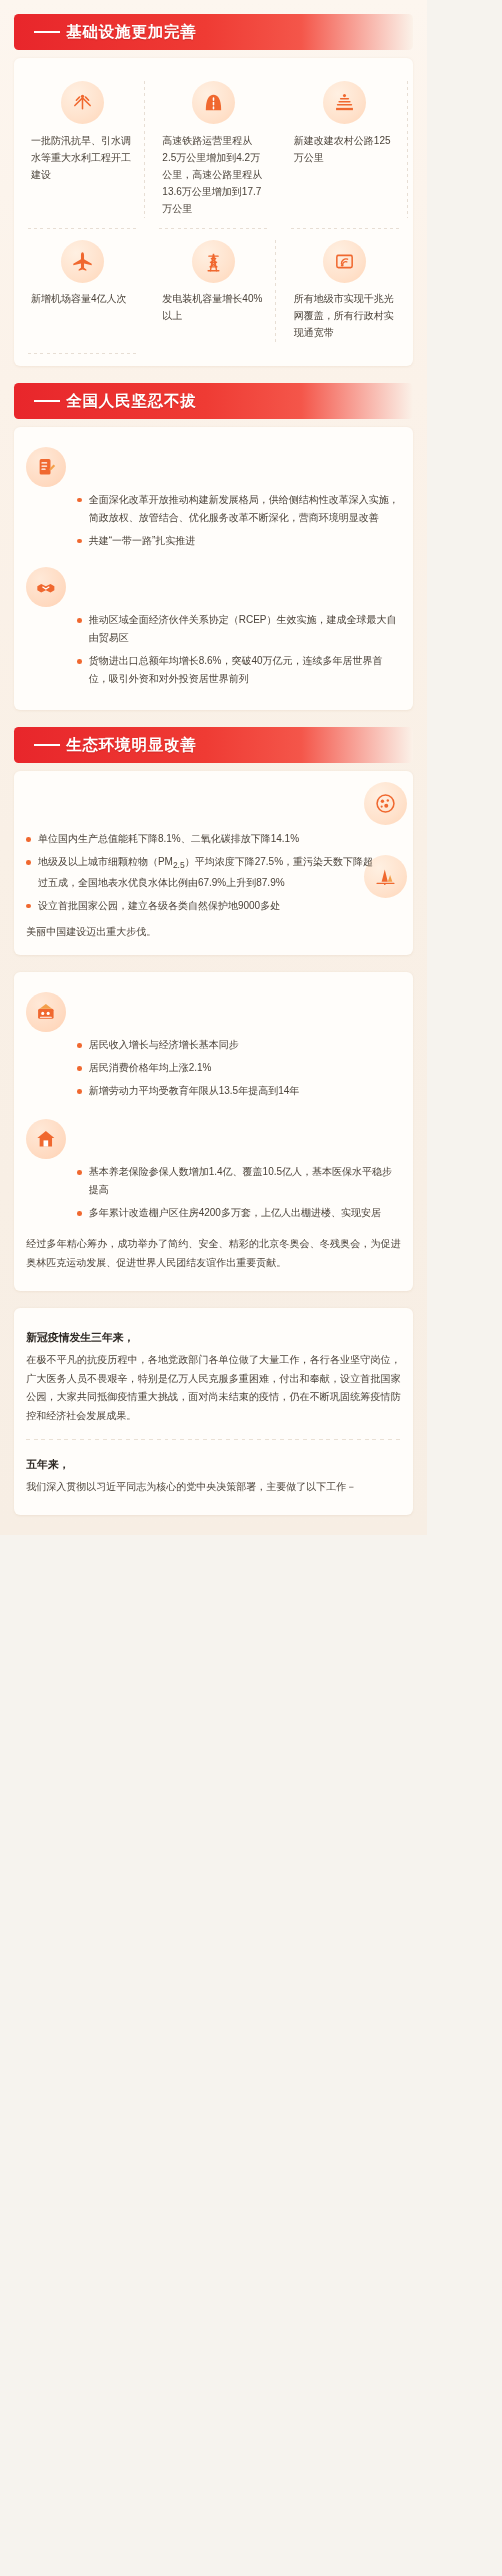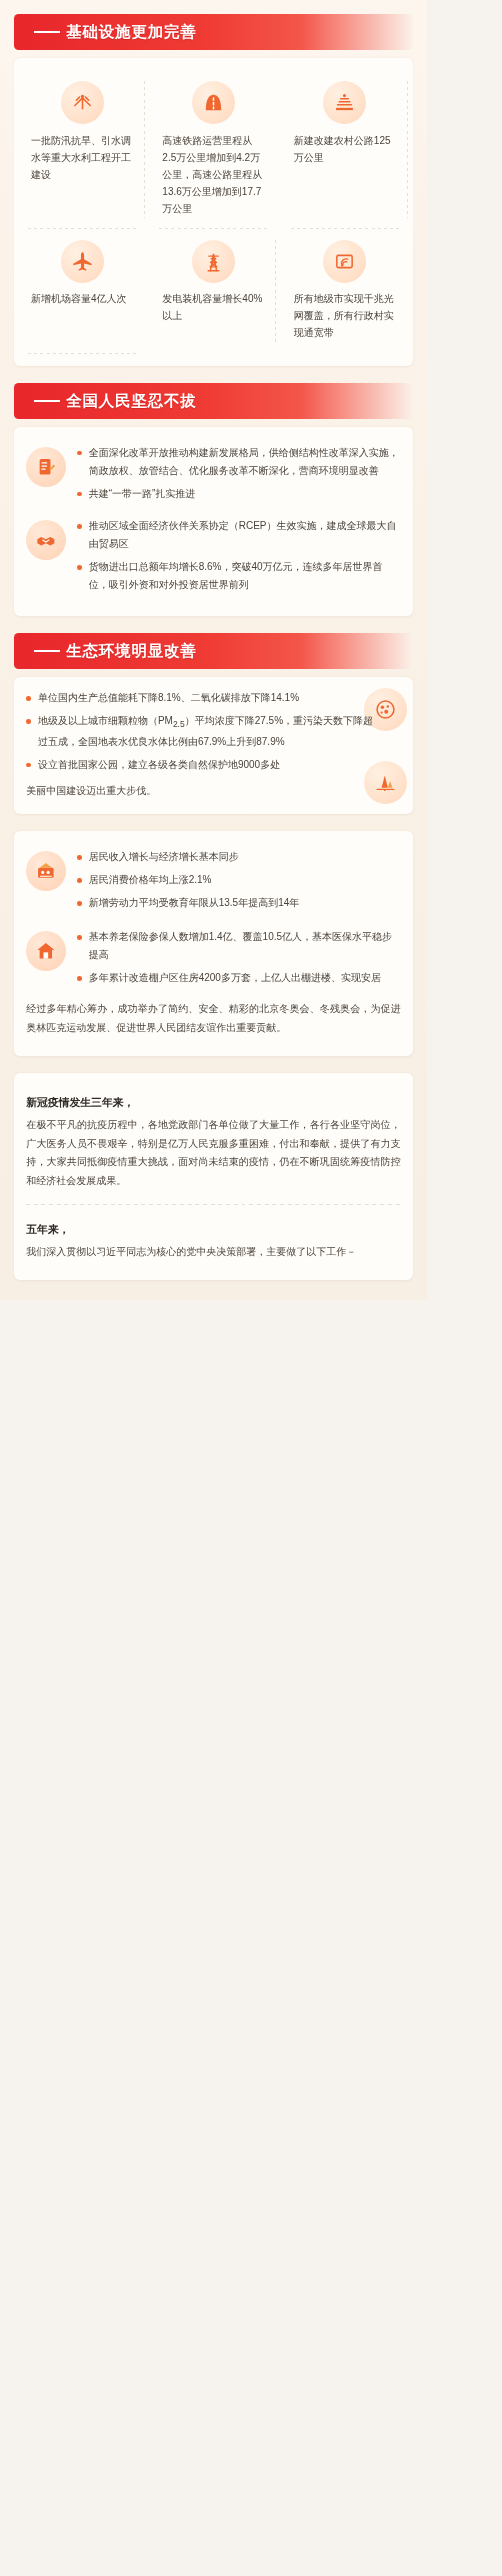--- a/index.html
+++ b/index.html
@@ -94,21 +94,21 @@
   }
 
   
   .row { display: flex; align-items: flex-start; gap: 9.3px; padding: 4.6px 1.5px; }
   .row .ic-col { flex: none; padding-top: 3.1px; }
   .row .ic-round {
     width: 40px; height: 40px; border-radius: 50%;
     background: radial-gradient(circle at 35% 30%, #ffe9d8 0%, #ffd9bf 70%, #ffcfae 100%);
     display: flex; align-items: center; justify-content: center;
   }
-  ul.bul { list-style: none; padding-left: 1.5px; flex: 1; }
+  ul.bul { list-style: none; padding-left: 1.5px; flex: 1; margin-top: 47px; }
   ul.bul li {
     position: relative;
     padding-left: 11.6px;
     font-size: 10px;
     line-height: 1.78;
     color: #4a4239;
     margin-bottom: 5.4px;
   }
   ul.bul li::before {
     content: "";
@@ -390,21 +390,21 @@
         </ul>
       </div>
       <p class="para">经过多年精心筹办，成功举办了简约、安全、精彩的北京冬奥会、冬残奥会，为促进奥林匹克运动发展、促进世界人民团结友谊作出重要贡献。</p>
     </div>
   </div>
 
   <div class="card">
     <div class="lead">
       <span>新冠疫情发生三年来，</span>
     </div>
-    <p class="para">在极不平凡的抗疫历程中，各地党政部门各单位做了大量工作，各行各业坚守岗位，广大医务人员不畏艰辛，特别是亿万人民克服多重困难，付出和奉献，提供了有力支持，大家共同抵御疫情重大挑战，面对尚未结束的疫情，仍在不断巩固统筹疫情防控和经济社会发展成果。</p>
+    <p class="para">在极不平凡的抗疫历程中，各地党政部门各单位做了大量工作，各行各业坚守岗位，广大医务人员不畏艰辛，特别是亿万人民克服多重困难，付出和奉献，设立首批国家公园，大家共同抵御疫情重大挑战，面对尚未结束的疫情，仍在不断巩固统筹疫情防控和经济社会发展成果。</p>
     <div class="divider"></div>
     <div class="lead">
       <span>五年来，</span>
     </div>
     <p class="para">我们深入贯彻以习近平同志为核心的党中央决策部署，主要做了以下工作－</p>
   </div>
 
 </div>
 
 

